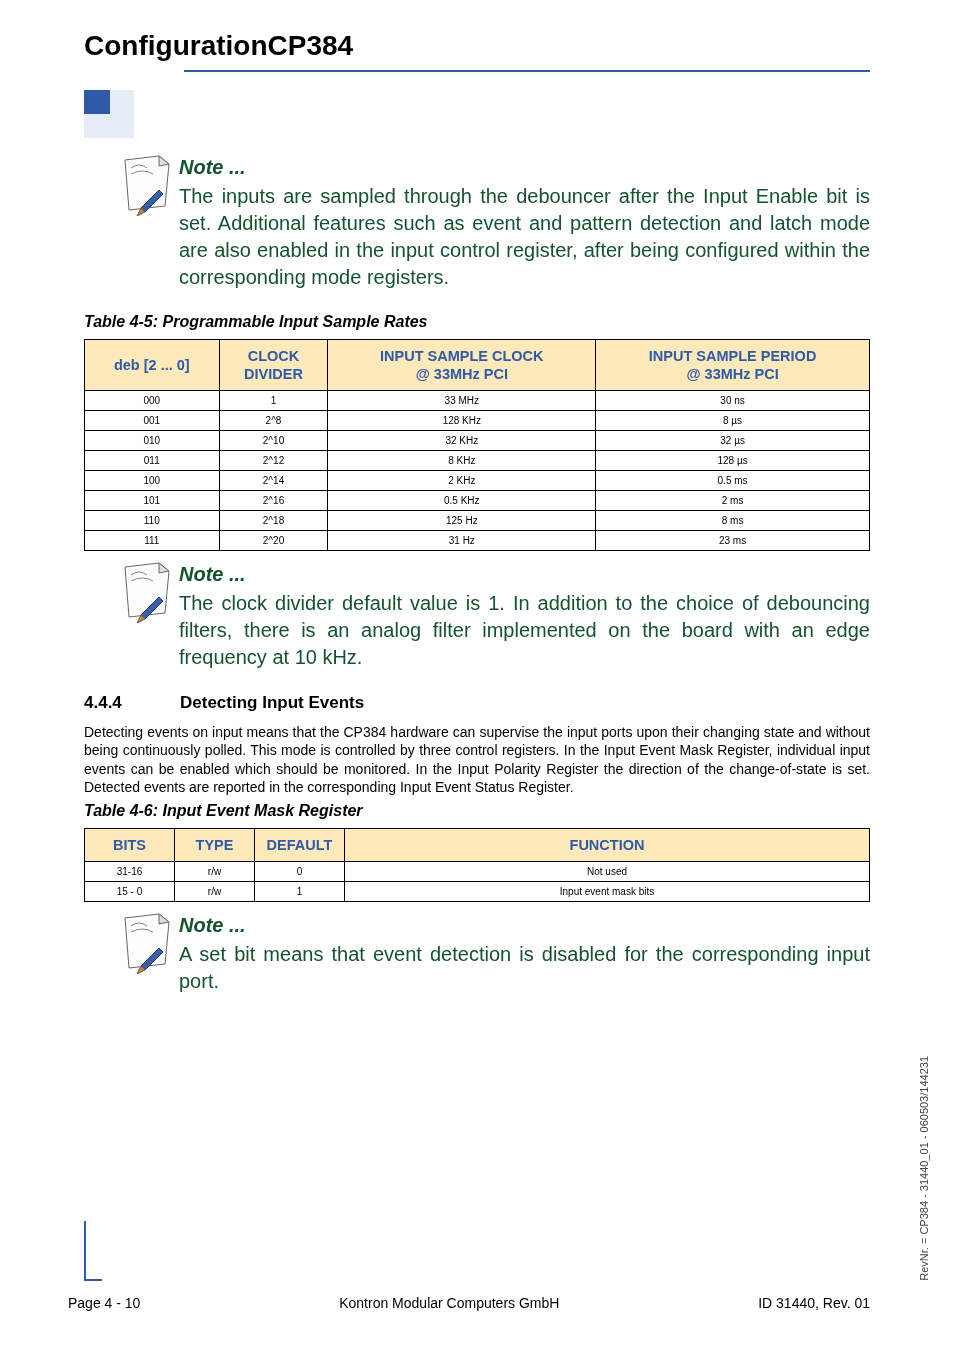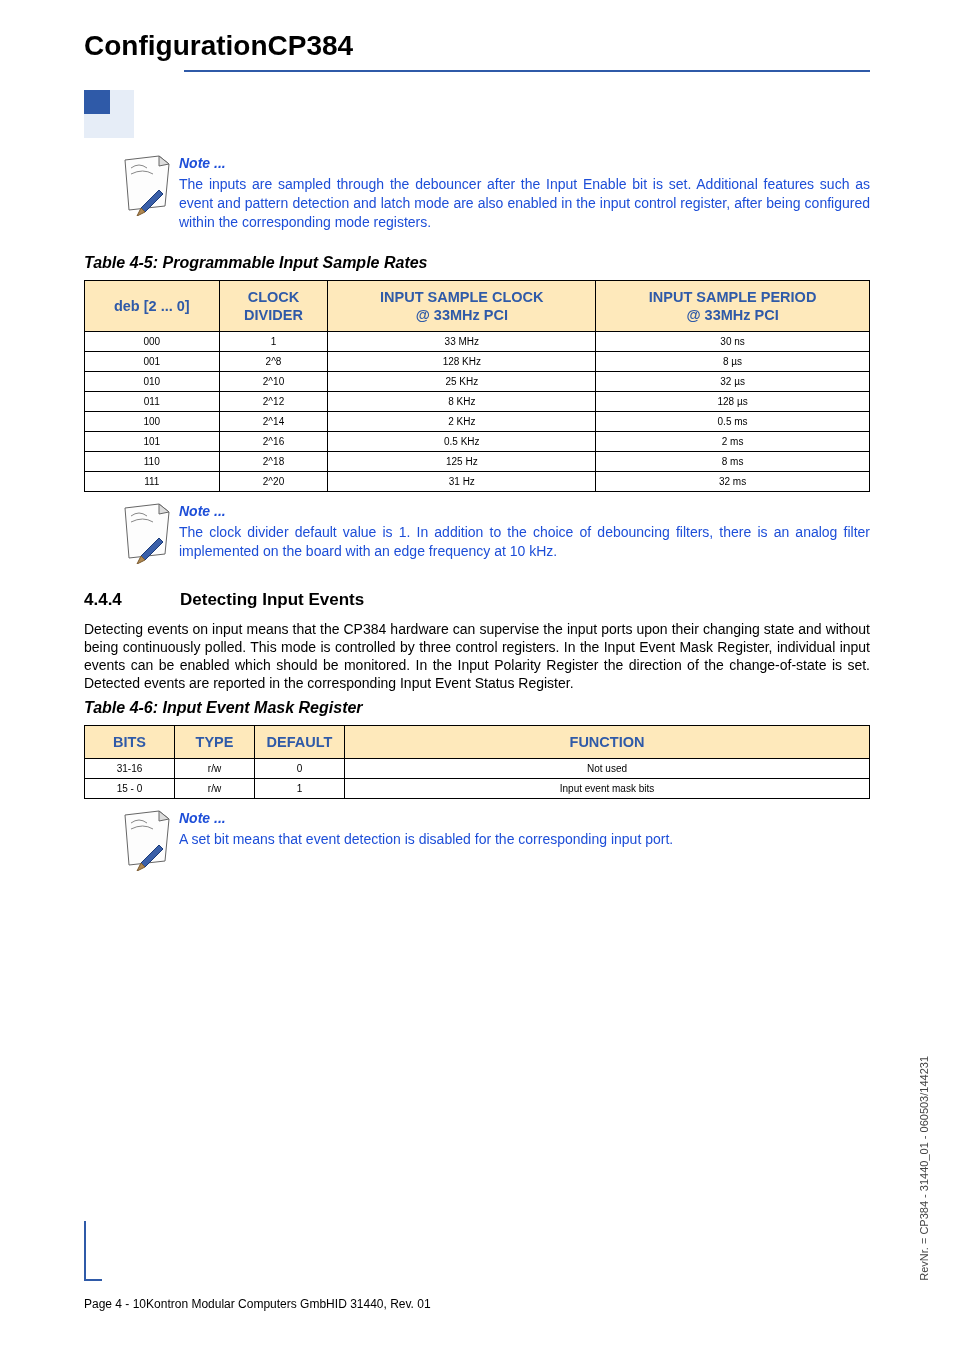--- a/index.html
+++ b/index.html
@@ -52,22 +52,22 @@
     margin-top: 14px;
     margin-left: 35px;
   }
   .note-icon {
     flex: 0 0 60px;
     padding-top: 0px;
   }
   .note-icon svg { width: 54px; height: 62px; }
   .note-body {
     flex: 1;
-    color: #1d4ed8;
-    font-size: 14px;
+    color: #14532d;
+    font-size: 20px;
     text-align: justify;
     line-height: 1.35;
   }
   .note-body .note-head {
     font-weight: bold;
     font-style: italic;
     margin-bottom: 2px;
   }
   .table-caption {
     font-weight: bold;
@@ -108,24 +108,25 @@
   .section-number { display:inline-block; width: 70px;}
   .body-text {
     font-size: 14px;
     text-align: justify;
     line-height: 1.3;
     margin-bottom: 6px;
   }
   .footer {
     position: absolute;
     bottom: 40px;
-    left: 84px;
+    left: 68px;
     right: 84px;
     display: flex;
-    font-size: 12px;
+    justify-content: space-between;
+    font-size: 14px;
   }
   .footer-line {
     position: absolute;
     bottom: 70px;
     left: 84px;
     width: 18px;
     border-left: 2px solid #2f5aa8;
     border-bottom: 2px solid #2f5aa8;
     height: 60px;
   }
@@ -193,21 +194,21 @@
         </tr>
         <tr>
           <td>001</td>
           <td>2^8</td>
           <td>128 KHz</td>
           <td>8 µs</td>
         </tr>
         <tr>
           <td>010</td>
           <td>2^10</td>
-          <td>25 KHz</td>
+          <td>32 KHz</td>
           <td>32 µs</td>
         </tr>
         <tr>
           <td>011</td>
           <td>2^12</td>
           <td>8 KHz</td>
           <td>128 µs</td>
         </tr>
         <tr>
           <td>100</td>
@@ -224,21 +225,21 @@
         <tr>
           <td>110</td>
           <td>2^18</td>
           <td>125 Hz</td>
           <td>8 ms</td>
         </tr>
         <tr>
           <td>111</td>
           <td>2^20</td>
           <td>31 Hz</td>
-          <td>32 ms</td>
+          <td>23 ms</td>
         </tr>
       </tbody>
   </table>
 
   <div class="note-block" style="margin-top:10px;">
     <div class="note-icon">
       <svg viewBox="0 0 54 62">
         <polygon points="6,6 40,2 50,10 46,52 10,56" fill="#fdfdfd" stroke="#666" stroke-width="1"></polygon>
         <polygon points="40,2 50,10 40,12" fill="#ddd" stroke="#666" stroke-width="1"></polygon>
         <path d="M12 14 Q20 8 28 14" stroke="#888" fill="none"></path>

